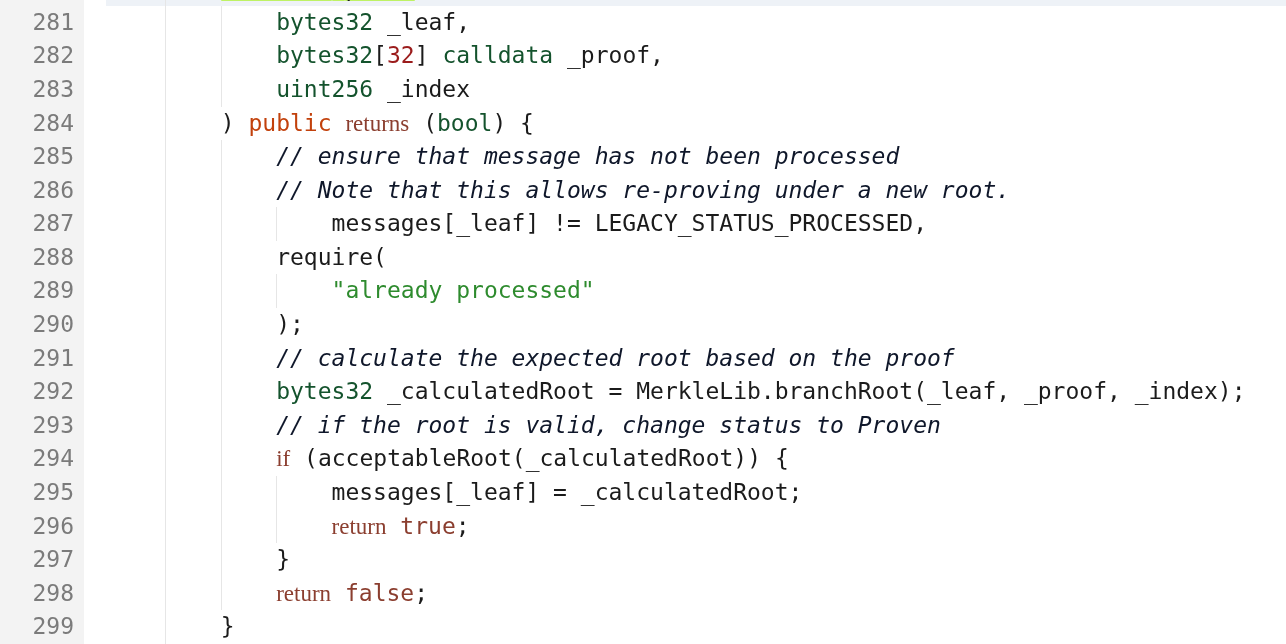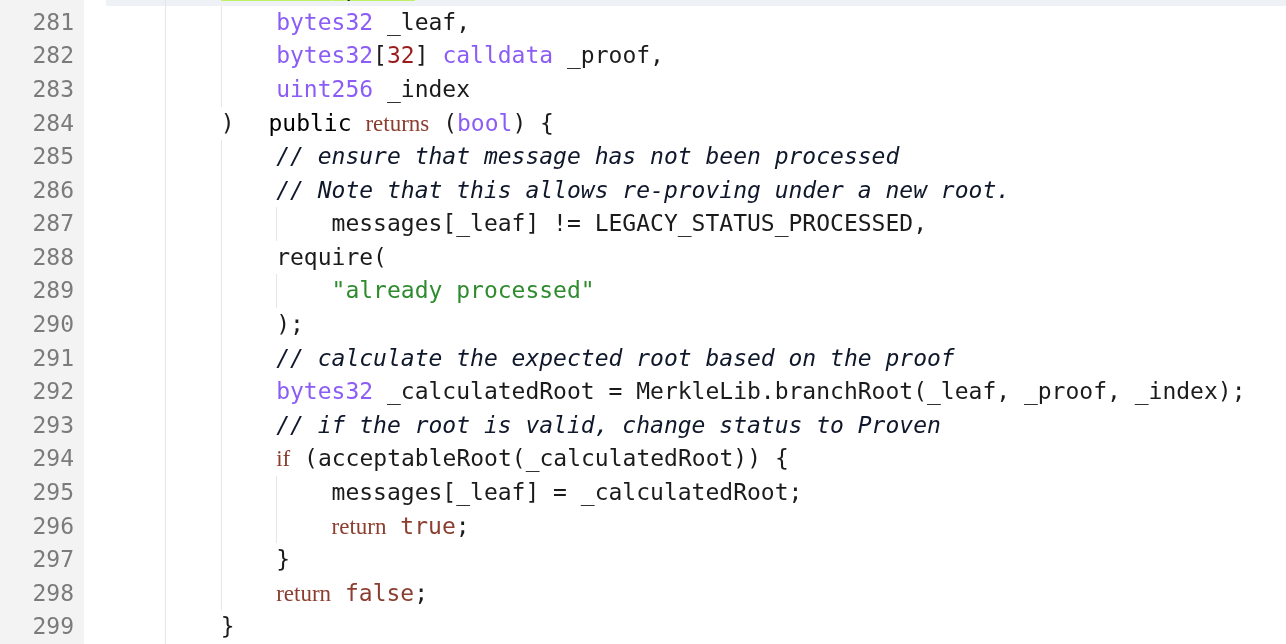--- a/index.html
+++ b/index.html
@@ -64,22 +64,22 @@
     right: 0;
     height: 33.6px;
     background: #eef2f7;
     z-index: 0;
   }
   .sel {
     background: #bef264;
     border-radius: 1px;
   }
   .kw-fn   { color: #8b6914; }
-  .kw-blue { color: #000000; margin-left: 20px; }
-  .kw-type { color: #8b5cf6; }
+  .kw-blue { color: #c2410c; }
+  .kw-type { color: #14532d; }
   .kw-ret  { color: #8b3e2f; font-family: Liberation Serif, serif; }
   .num-lit { color: #9b1c1c; }
   .str     { color: #2e8b2e; }
   .cmnt    { color: #0f172a; font-style: italic; }
   .ident   { color: #1b1b1b; }
   .boollit { color: #8b3e2f; margin-top: 12px; }
 
   .indent-guide {
     display: inline-block;
     box-shadow: inset 1px 0 0 0 #e6e6e6;

